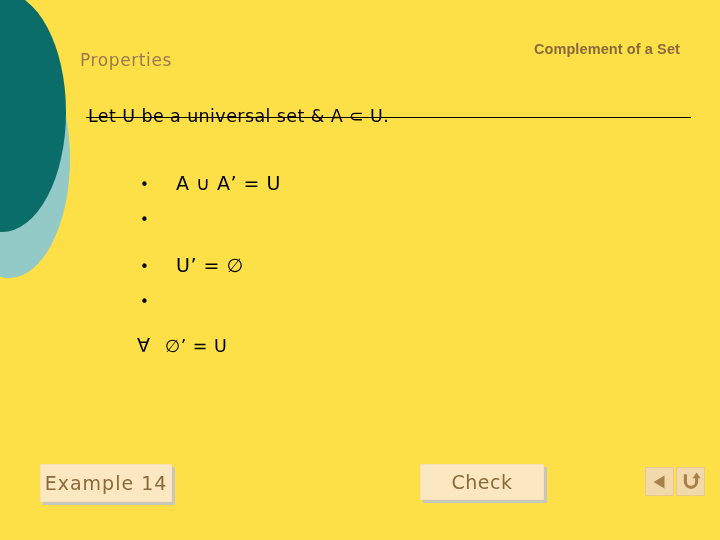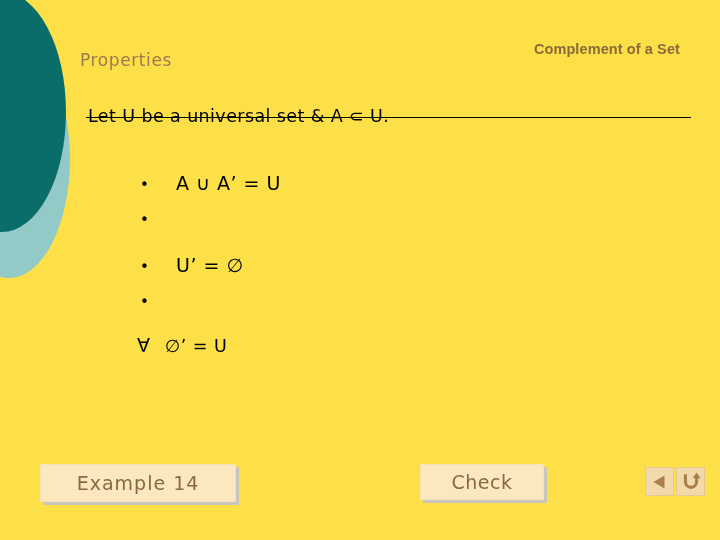--- a/index.html
+++ b/index.html
@@ -145,21 +145,21 @@
     color: #8a6a3c;
     display: flex;
     align-items: center;
     justify-content: center;
     cursor: pointer;
     user-select: none;
   }
   #btn-example {
     left: 40px;
     top: 464px;
-    width: 196px;
+    width: 132px;
     height: 38px;
     font-size: 19px;
     letter-spacing: 1px;
   }
   #btn-check {
     left: 420px;
     top: 464px;
     width: 124px;
     height: 36px;
     font-size: 19px;

